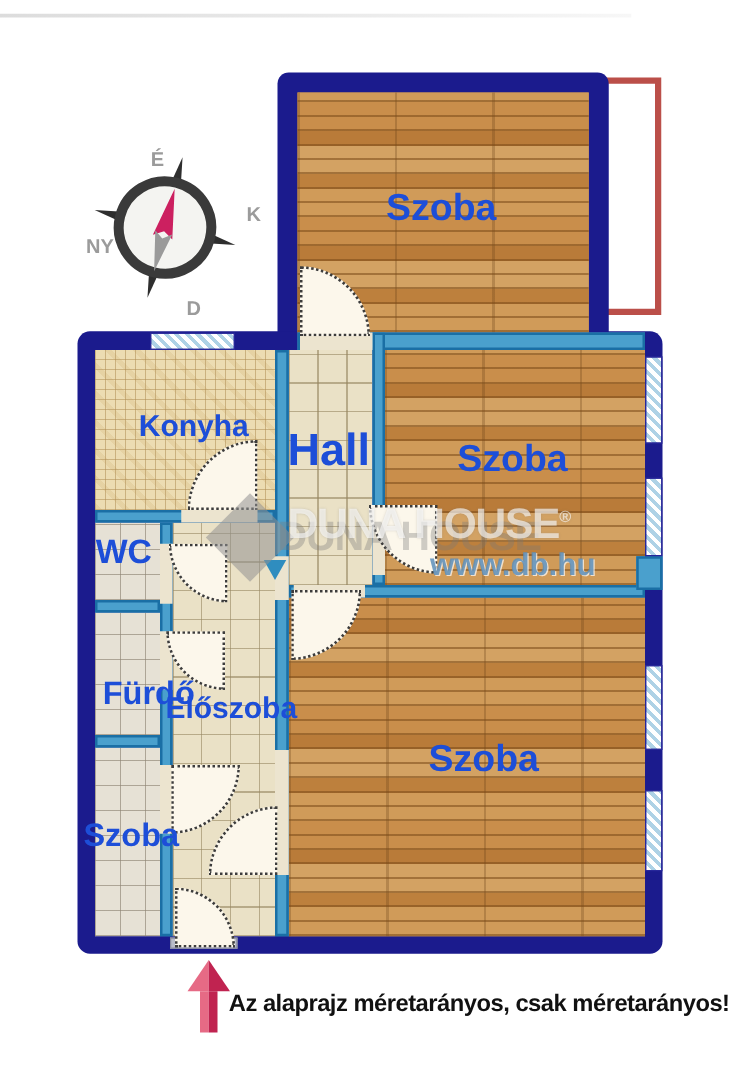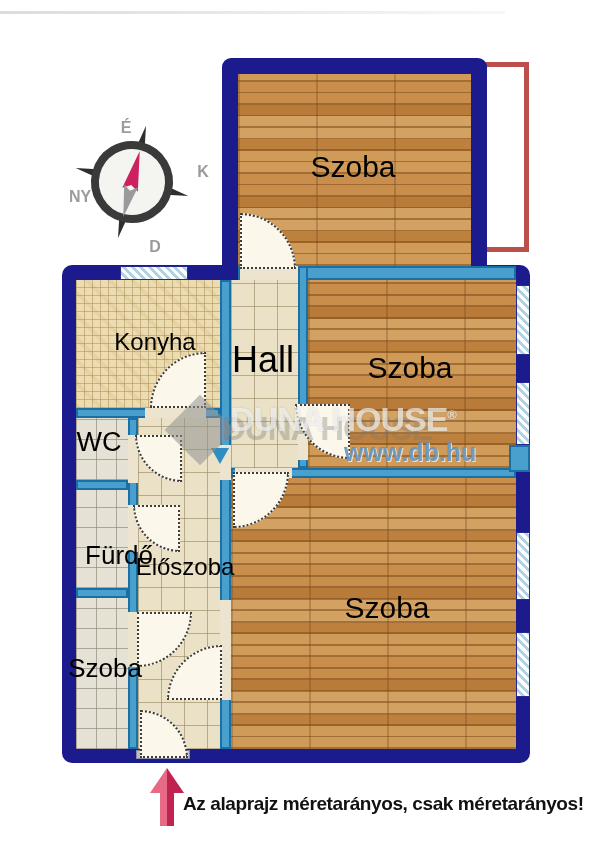--- a/index.html
+++ b/index.html
@@ -39,21 +39,21 @@
   .gap{background:#ece4cf;}
   .win{
     background:repeating-linear-gradient(45deg,#ffffff 0 3px,#aed2e6 3px 6px);
     border:1px solid #27279a;box-sizing:border-box;
   }
   .door{
     background:#fcf7eb;border:2px dotted #3c3c3c;box-sizing:border-box;
   }
   .room-label{
     position:absolute;transform:translate(-50%,-50%);
-    font-weight:normal;color:#000000;white-space:nowrap;z-index:40;
+    font-weight:bold;color:#1d4ed8;white-space:nowrap;z-index:40;
   }
   .wm{position:absolute;z-index:50;pointer-events:none;font-weight:bold;white-space:nowrap;}
   .caption{
     position:absolute;font-weight:bold;color:#111;font-size:19px;letter-spacing:-0.4px;
     white-space:nowrap;
   }
 </style>
 </head>
 <body>
 

